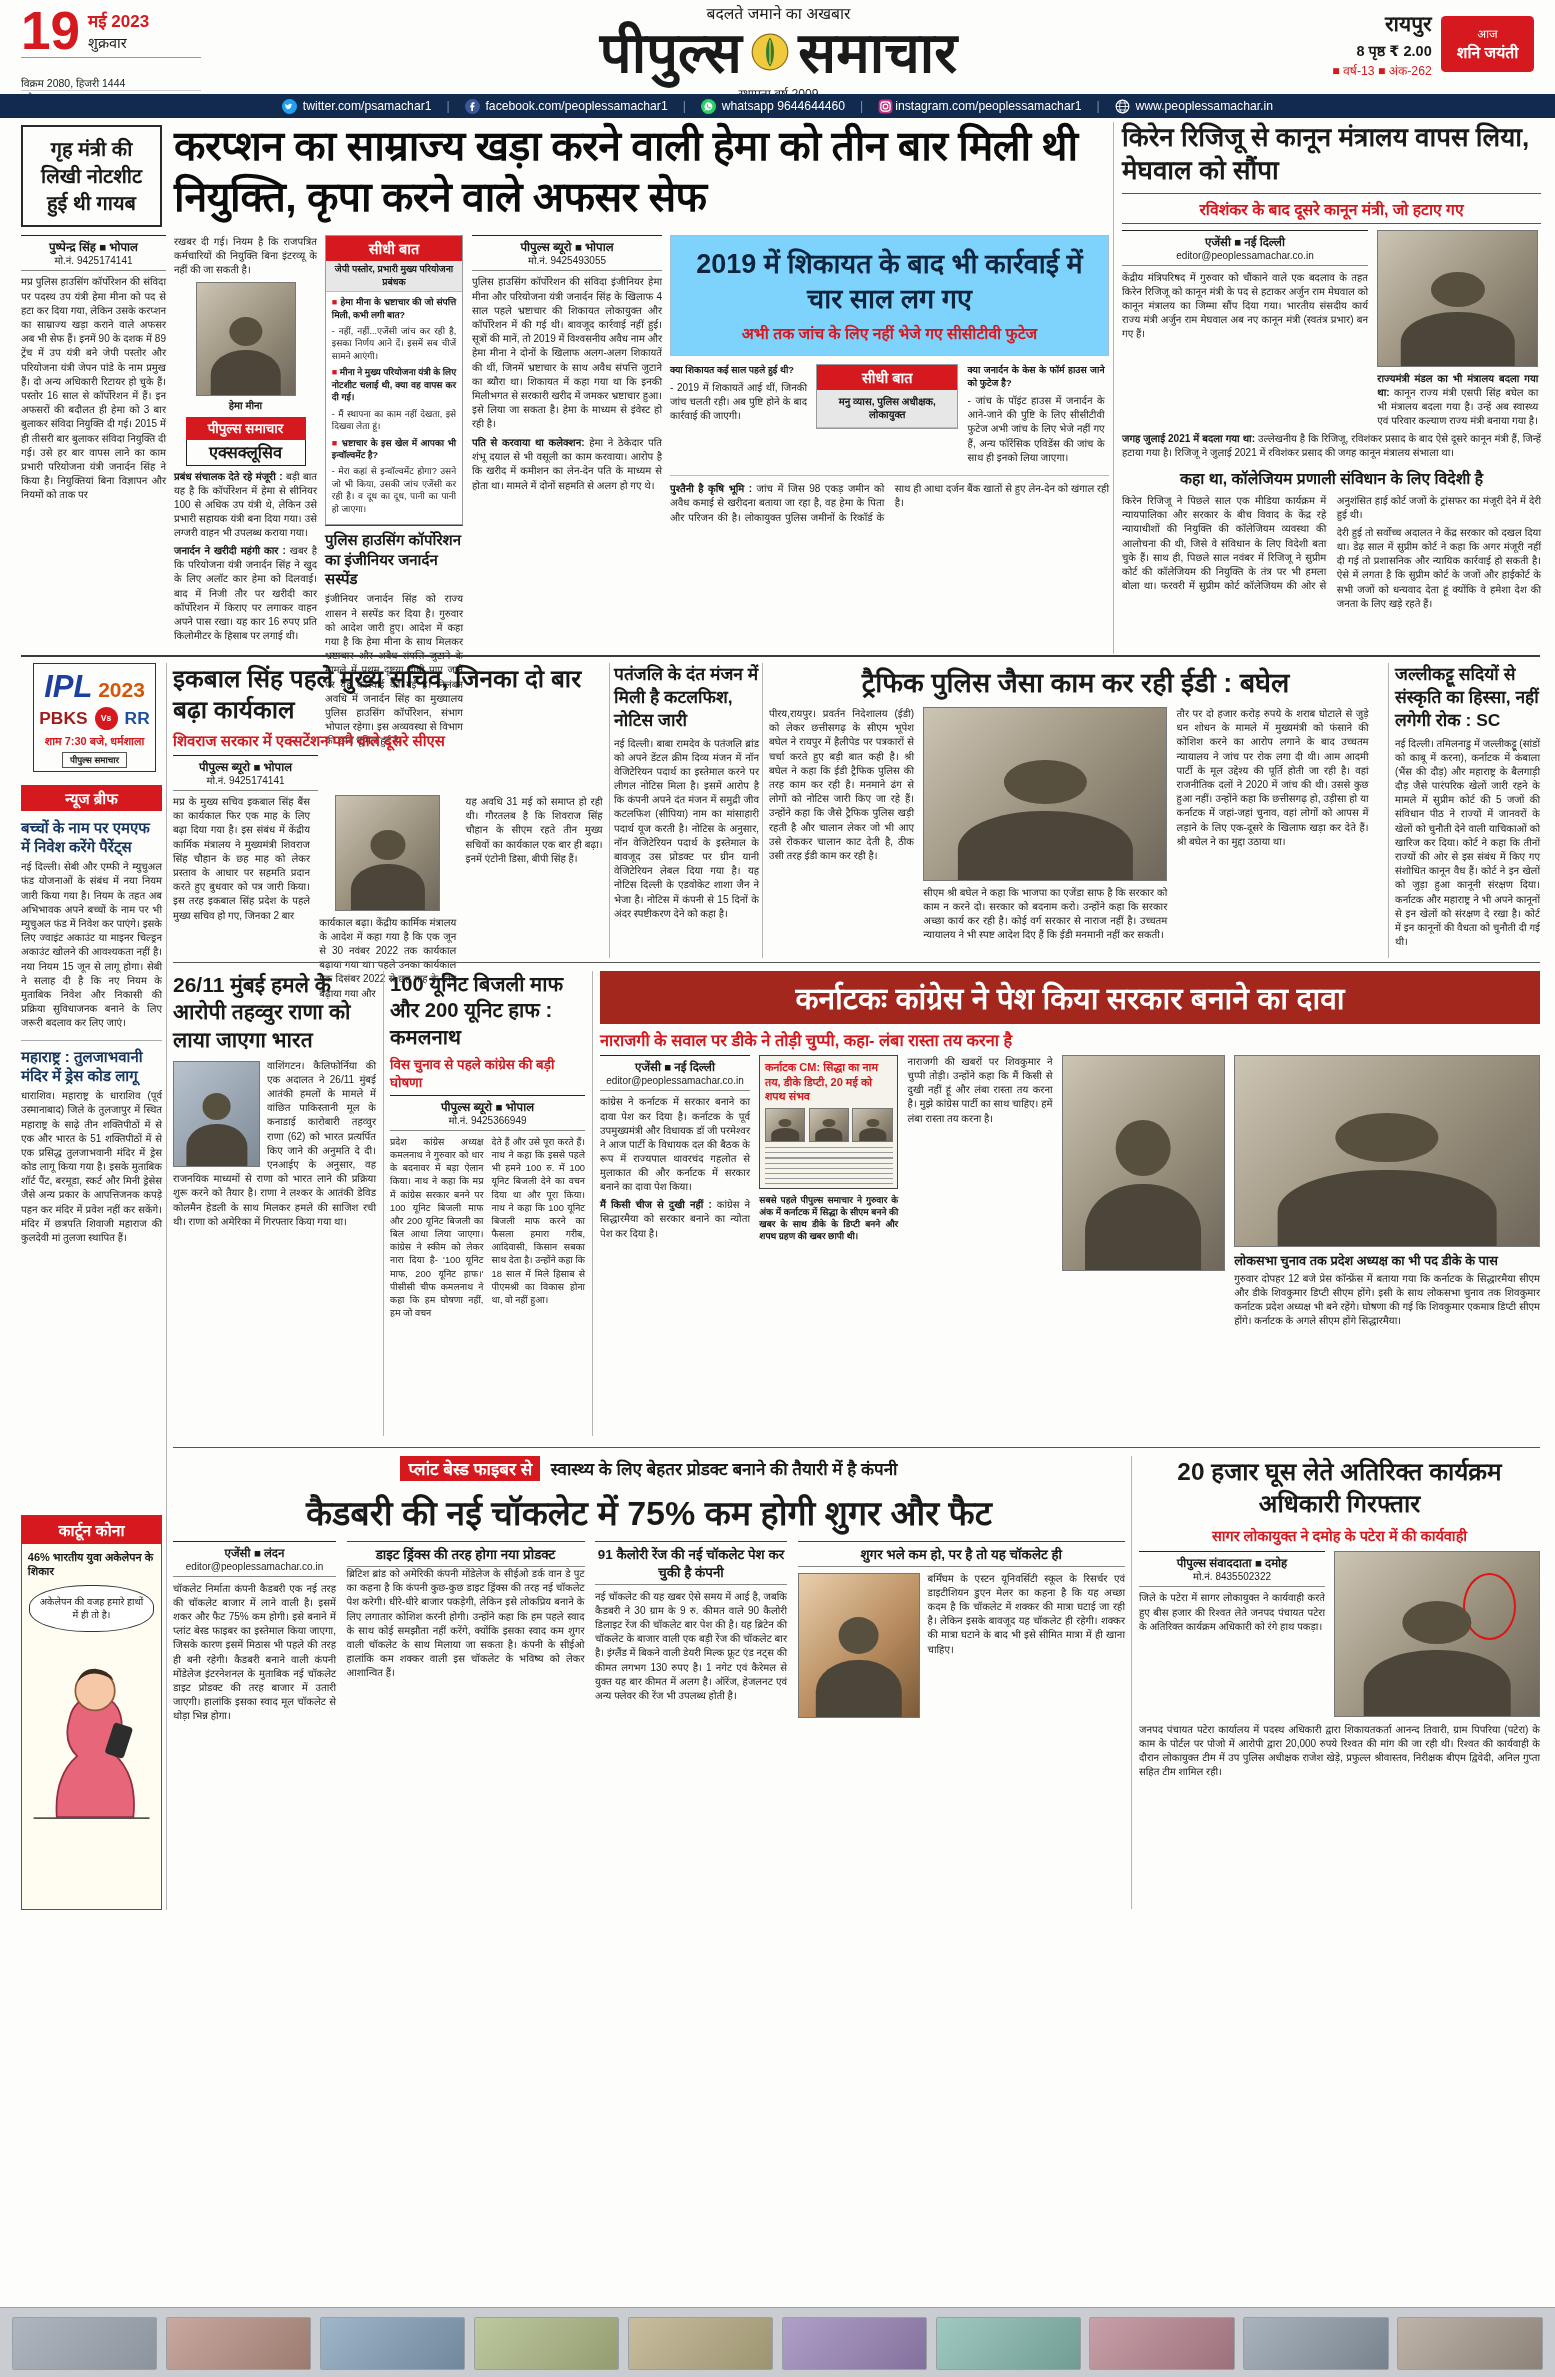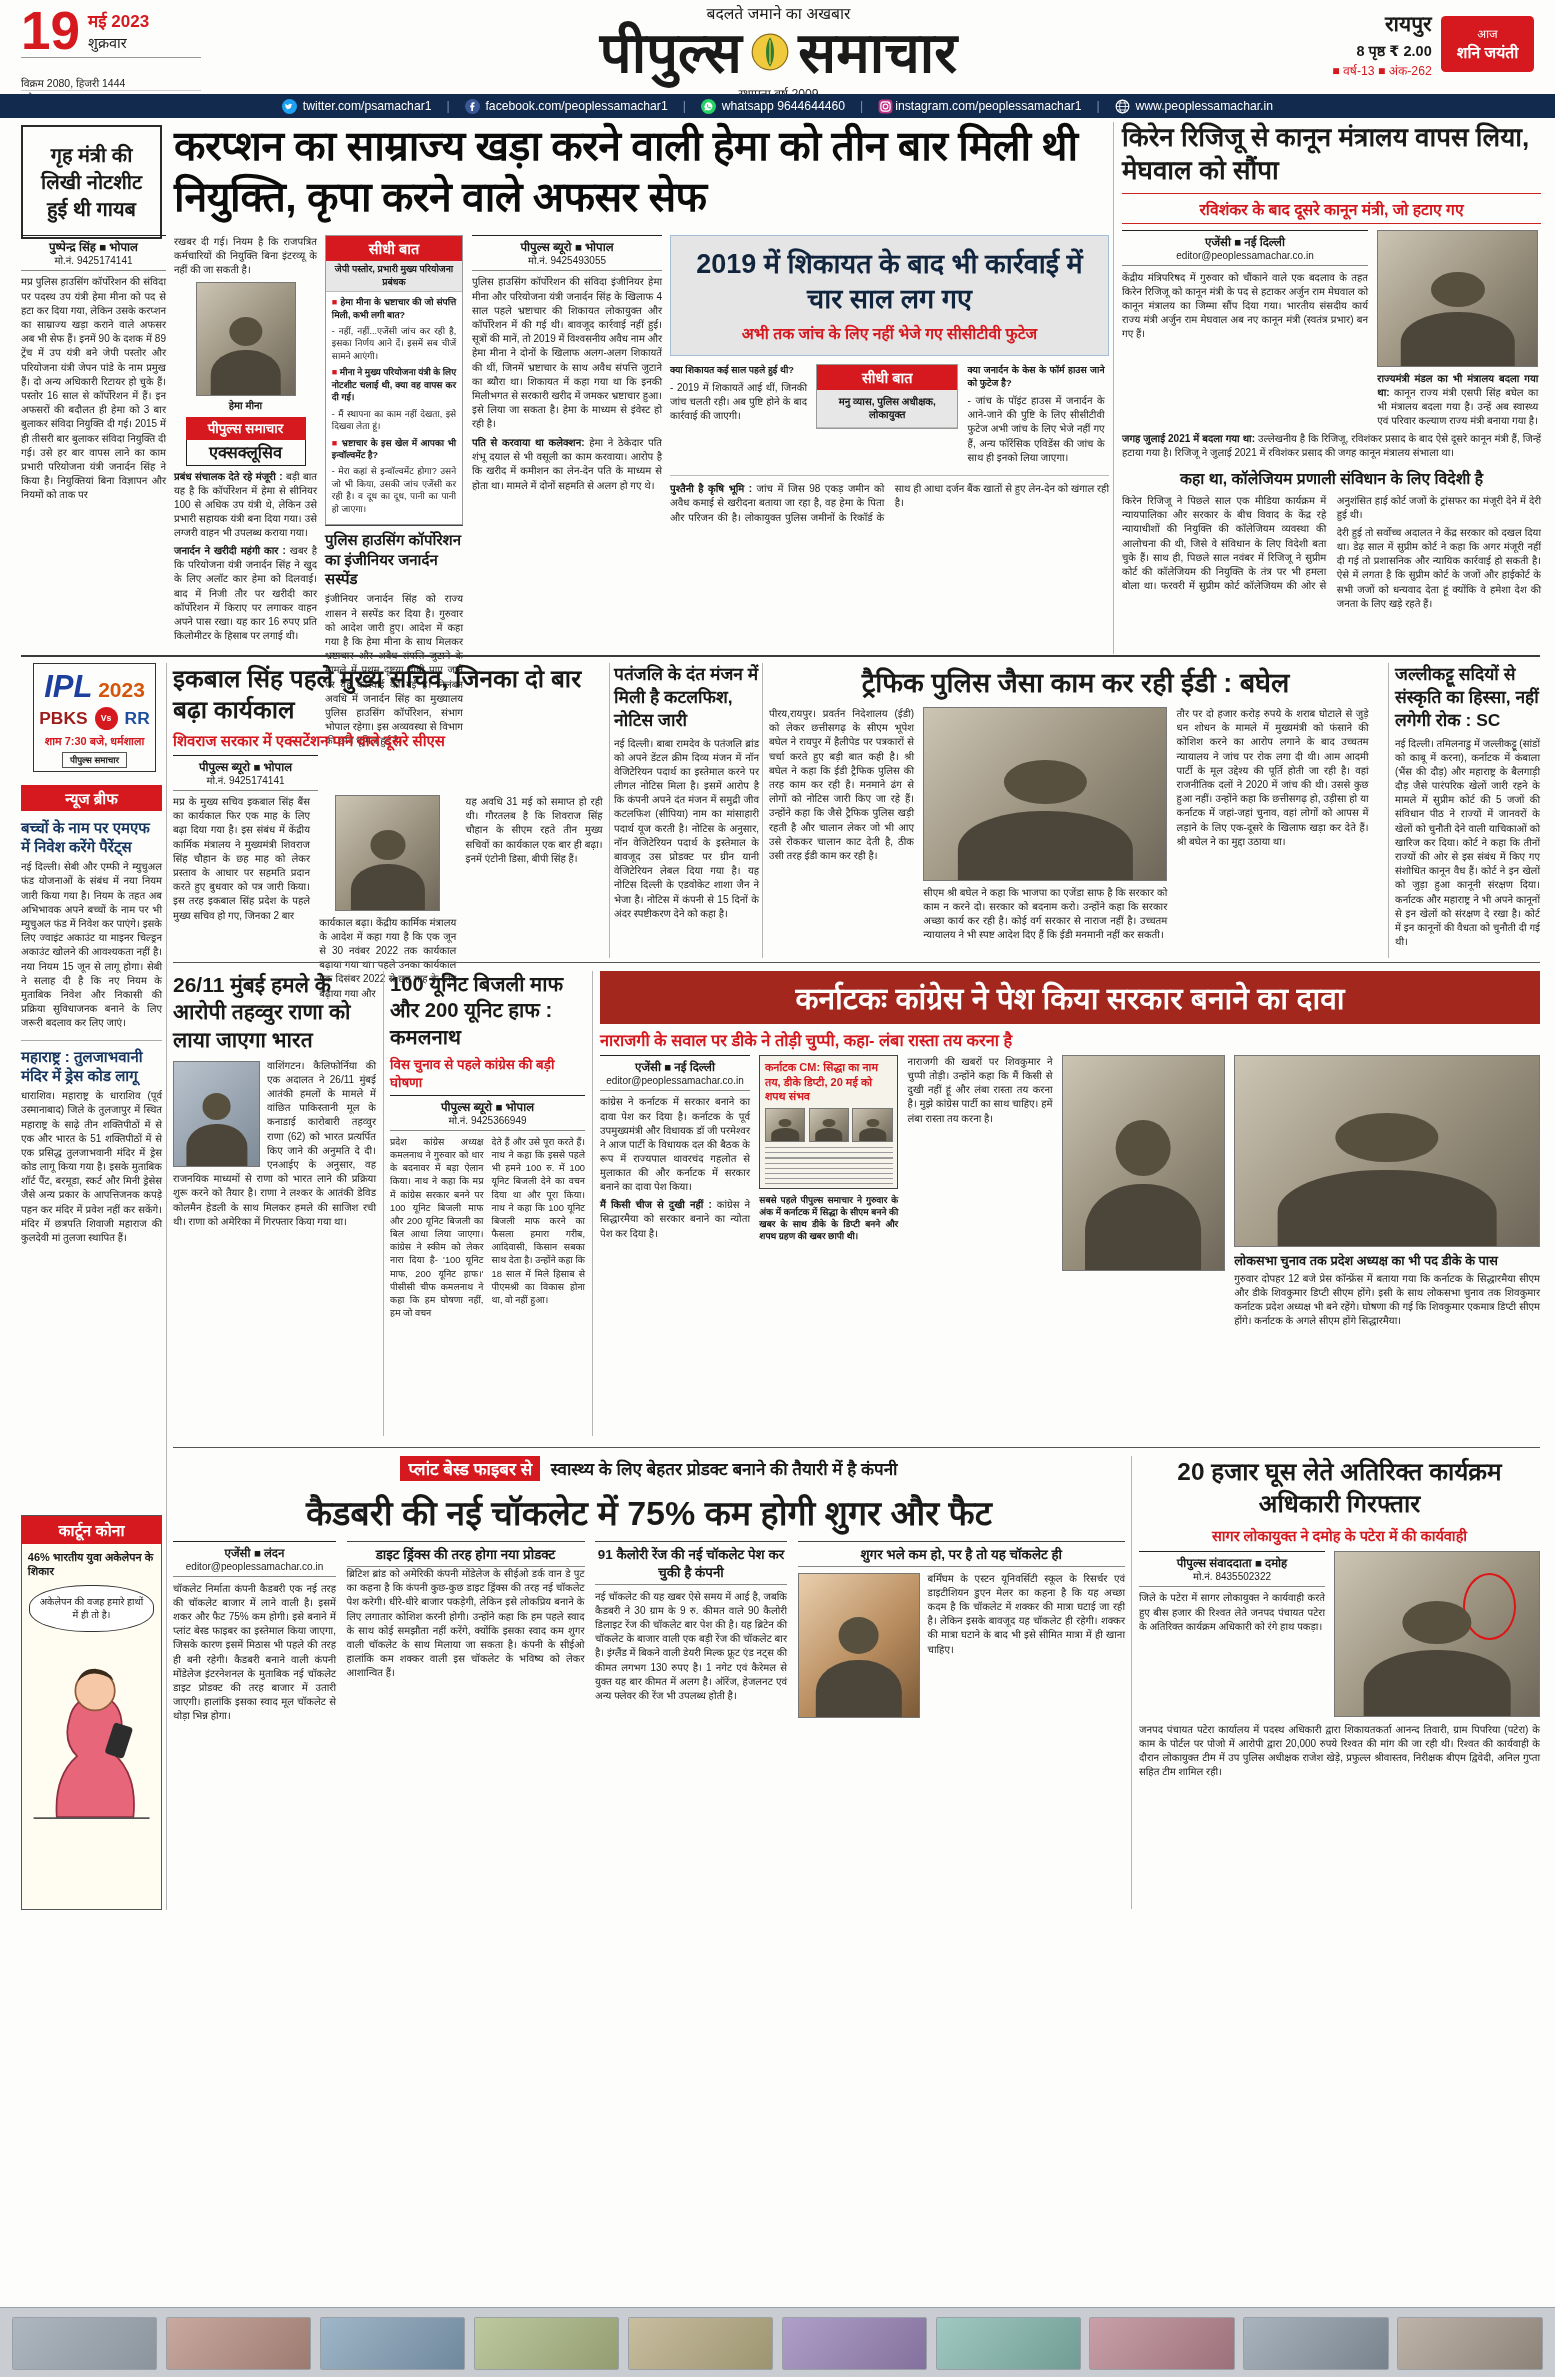--- a/index.html
+++ b/index.html
@@ -120,21 +120,21 @@
     <span style="display:flex;align-items:center;gap:5.8px">
       <svg width="15" height="15" viewBox="0 0 26 26">
           <circle cx="13" cy="13" r="11" fill="none" stroke="#fff" stroke-width="2"></circle>
           <ellipse cx="13" cy="13" rx="5" ry="11" fill="none" stroke="#fff" stroke-width="1.5"></ellipse>
           <path d="M2 13h22M4 7h18M4 19h18" stroke="#fff" stroke-width="1.5"></path>
         </svg>
       <span>www.peoplessamachar.in</span>
     </span>
   </div>
 
-  <div class="abs" style="left:21px;top:125px;width:141px;height:114px;border:2.3px solid #2a2a2a;display:flex;align-items:center;justify-content:center;padding:11px">
+  <div class="abs" style="left:21px;top:125px;width:141px;height:102px;border:2.3px solid #2a2a2a;display:flex;align-items:center;justify-content:center;padding:11px">
     <div class="b" style="font-size:20px;text-align:center;line-height:1.35">गृह मंत्री की लिखी नोटशीट हुई थी गायब</div>
   </div>
 
   <div class="abs b" style="left:174px;top:121px;width:929px;font-size:41px;line-height:1.24;letter-spacing:-0.6px;color:#0c0c0c">करप्शन का साम्राज्य खड़ा करने वाली हेमा को तीन बार मिली थी नियुक्ति, कृपा करने वाले अफसर सेफ</div>
 
   <div class="abs vr" style="left:1113px;top:122px;height:532px"></div>
 
   <div class="abs" style="left:1122px;top:121px;width:419px">
     <div class="b" style="font-size:26px;line-height:1.28">किरेन रिजिजू से कानून मंत्रालय वापस लिया, मेघवाल को सौंपा</div>
     <div class="h-sub-red" style="font-size:15.7px;text-align:center;border-top:1.2px solid #c22;border-bottom:1.2px solid #c22;padding:3.5px 0;margin:5.8px 0">रविशंकर के बाद दूसरे कानून मंत्री, जो हटाए गए</div>
@@ -201,21 +201,21 @@
   <div class="abs" style="left:472px;top:235px;width:190px">
     <div class="bybox">
         <span class="nm">पीपुल्स ब्यूरो ■ भोपाल</span>
         <span class="ph">मो.नं. 9425493055</span>
       </div>
     <p class="body-txt">पुलिस हाउसिंग कॉर्पोरेशन की संविदा इंजीनियर हेमा मीना और परियोजना यंत्री जनार्दन सिंह के खिलाफ 4 साल पहले भ्रष्टाचार की शिकायत लोकायुक्त और कॉर्पोरेशन में की गई थी। बावजूद कार्रवाई नहीं हुई। सूत्रों की मानें, तो 2019 में विश्वसनीय अवैध नाम और हेमा मीना ने दोनों के खिलाफ अलग-अलग शिकायतें की थीं, जिनमें भ्रष्टाचार के साथ अवैध संपत्ति जुटाने का ब्यौरा था। शिकायत में कहा गया था कि इनकी मिलीभगत से सरकारी खरीद में जमकर भ्रष्टाचार हुआ। इसे लिया जा सकता है। हेमा के माध्यम से इंवेस्ट हो रही है।</p>
     <p class="body-txt" style="margin-top:4.6px"><b>पति से करवाया था कलेक्शन:</b> <span>हेमा ने ठेकेदार पति शंभू दयाल से भी वसूली का काम करवाया। आरोप है कि खरीद में कमीशन का लेन-देन पति के माध्यम से होता था। मामले में दोनों सहमति से अलग हो गए थे।</span></p>
   </div>
 
   <div class="abs" style="left:670px;top:235px;width:439px">
-    <div style="background:#e5e5e5;border:0.6px solid #a5bed6;padding:10.5px 12.8px;text-align:center">
+    <div style="background:#7dd3fc;border:0.6px solid #a5bed6;padding:10.5px 12.8px;text-align:center">
       <div class="b" style="font-size:27px;line-height:1.3;color:#10253d">2019 में शिकायत के बाद भी कार्रवाई में चार साल लग गए</div>
       <div class="h-sub-red" style="font-size:15.7px;margin-top:5.8px">अभी तक जांच के लिए नहीं भेजे गए सीसीटीवी फुटेज</div>
     </div>
     <div style="display:flex;gap:9.3px;margin-top:8.1px">
       <div style="width:137px" class="body-txt">
         <p class="b" style="font-size:9.3px">क्या शिकायत कई साल पहले हुई थी?</p>
         <p>- 2019 में शिकायतें आई थीं, जिनकी जांच चलती रही। अब पुष्टि होने के बाद कार्रवाई की जाएगी।</p>
       </div>
       <div class="sb" style="width:142px;align-self:flex-start">
         <div class="hd">सीधी बात</div>

